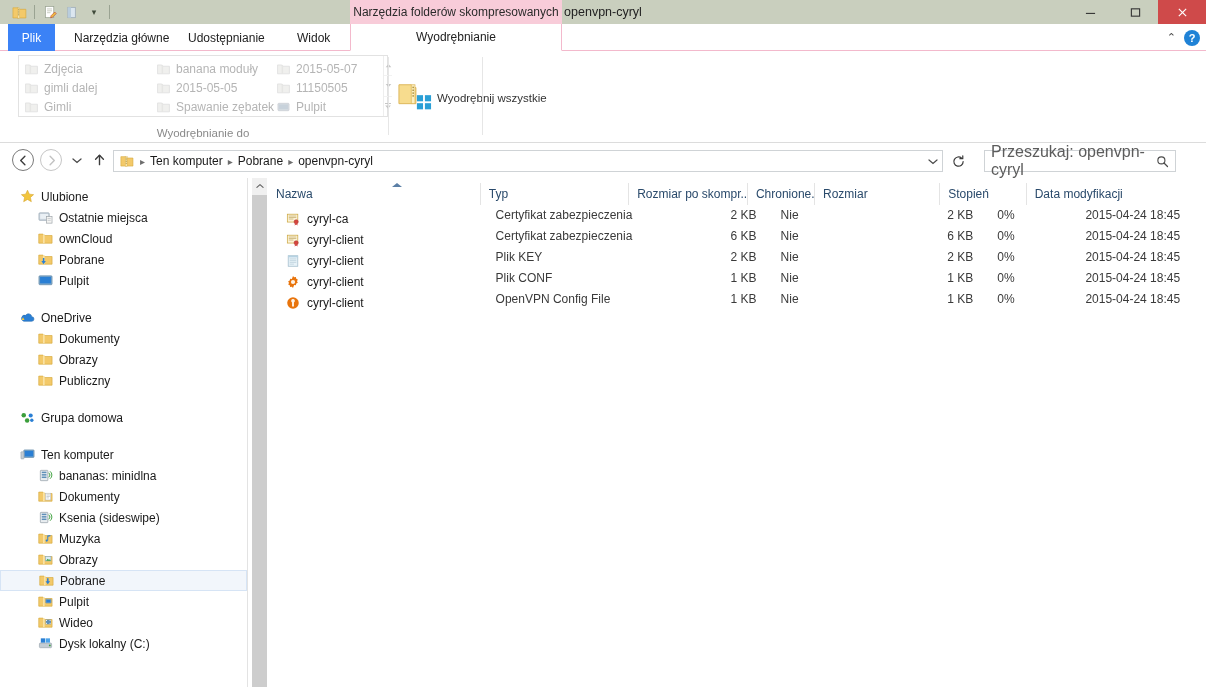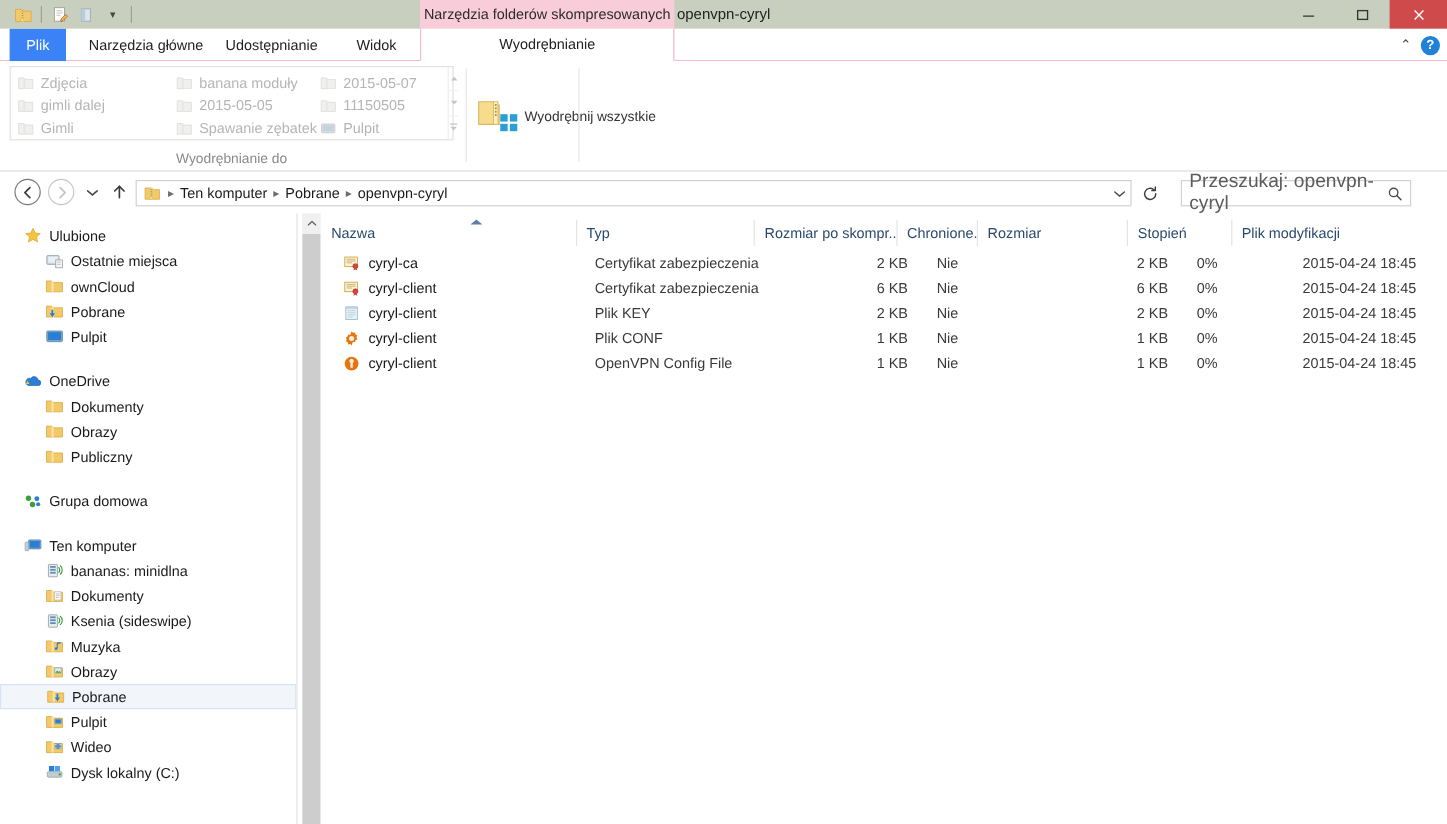--- a/index.html
+++ b/index.html
@@ -88,21 +88,21 @@
   }
 
   
   .ribbon {
     position: absolute; left: 0; top: 51px; width: 1206px; height: 92px;
     background: #ffffff; border-bottom: 1px solid #dcdcdc;
   }
   .rib-group {
     position: absolute; top: 0; height: 92px;
   }
-  .grp-extract-to { left: 2px; width: 382px; }
+  .grp-extract-to { left: 12px; width: 382px; }
   .gallery {
     position: absolute; left: 6px; top: 4px; width: 370px; height: 62px;
     border: 1px solid #e2e2e2; background: #fff;
     display: flex;
   }
   .gal-cols { display: flex; flex: 1; padding: 3px 0 0 4px; }
   .gal-col { display: flex; flex-direction: column; }
   .gal-col.c1 { width: 132px; }
   .gal-col.c2 { width: 120px; }
   .gal-col.c3 { width: 108px; }
@@ -214,21 +214,21 @@
     border-right: 1px solid #e4e4e4;
     white-space: nowrap; overflow: hidden;
   }
   .sort-arrow {
     position: absolute; left: 124px; top: 0px;
     width: 0; height: 0; border-left: 5px solid transparent;
     border-right: 5px solid transparent; border-bottom: 4px solid #5b7fa6;
   }
   .rows { position: absolute; left: 0; top: 30px; width: 938px; }
   .frow {
-    height: 21px; display: flex; align-items: center; font-size: 12px;
+    height: 21px; display: flex; font-size: 12px;
   }
   .fcell { white-space: nowrap; overflow: hidden; }
   .fcell.name { display: flex; align-items: center; gap: 7px; padding-left: 18px; color: #1a1a1a; }
   .fcell.muted { color: #3a3a3a; }
   .fcell.right { text-align: right; padding-right: 12px; }
 
   
   .ico { display: inline-block; position: relative; }
   svg { display: block; }
 </style>
@@ -766,21 +766,21 @@
       <div class="colh" style="width:72px;">
         <span>Chronione...</span>
       </div>
       <div class="colh" style="width:135px;">
         <span>Rozmiar</span>
       </div>
       <div class="colh" style="width:93px;">
         <span>Stopień</span>
       </div>
       <div class="colh" style="width:120px;border-right:none;">
-        <span>Plik modyfikacji</span>
+        <span>Data modyfikacji</span>
       </div>
     </div>
 
     <div class="rows">
 
       <div class="frow">
         <div class="fcell name" style="width:230px;">
           <span class="ico">
             <svg width="14" height="14" viewBox="0 0 16 16">
                 <rect x="1.5" y="2.5" width="12" height="9" fill="#fdf3d6" stroke="#c9a43c" stroke-width=".8"></rect>

